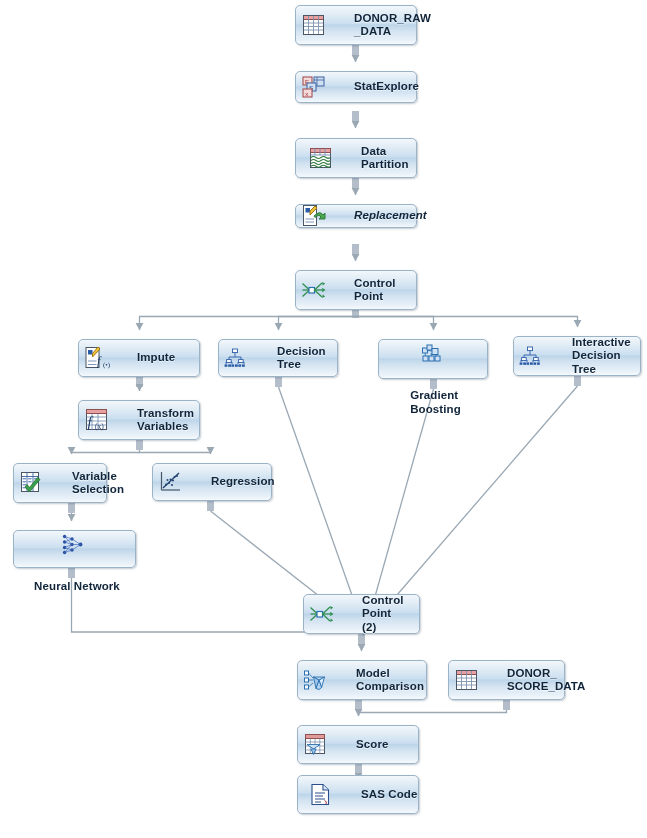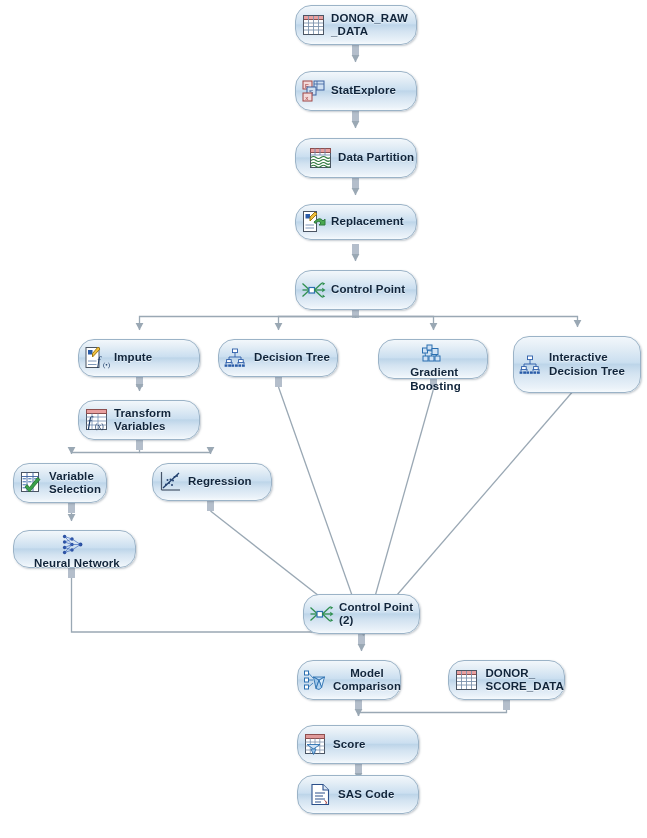--- a/index.html
+++ b/index.html
@@ -9,34 +9,35 @@
     font-family:"Liberation Sans", sans-serif;
     overflow:hidden;
   }
   #canvas{position:relative;width:647px;height:838px;}
   #wires{position:absolute;left:0;top:0;width:647px;height:838px;}
 
   .node{
     position:absolute;
     box-sizing:border-box;
     border:1px solid #9bb3c7;
-    border-radius:16px;
+    border-radius:5px;
     background:
       linear-gradient(to bottom,
         #f2f7fb 0%,
         #e4eef6 18%,
         #cbdff0 46%,
         #bdd5e9 50%,
         #d3e3f1 66%,
         #eaf2f9 92%,
         #f6fafd 100%);
     box-shadow:1px 1px 2px rgba(60,80,100,0.30);
     display:flex;
     align-items:center;
     padding-left:5px;
+    gap:23px;
   }
   .node .ico{
     width:26px;height:26px;
     flex:0 0 26px;
     margin-right:4px;
     position:relative;
     display:block;
   }
   .node .lbl{
     font-size:11.5px;
@@ -132,21 +133,21 @@
           <line x1="7.5" y1="3.5" x2="7.5" y2="22.5"></line>
               <line x1="12.5" y1="3.5" x2="12.5" y2="22.5"></line>
           <line x1="17.5" y1="3.5" x2="17.5" y2="22.5"></line>
         </g>
         <rect x="2.5" y="3.5" width="20" height="19" fill="none" stroke="#4b5563"></rect>
           </svg>
         </span>
         <span class="lbl">DONOR_RAW
 _DATA</span>
       </div>
-      <div class="node" style="left: 295px; top: 71px; width: 122px; height: 40px;">
+      <div class="node" style="left: 295px; top: 71px; width: 122px; height: 32px;">
         <span class="ico">
           <svg viewBox="0 0 26 26" xmlns="http://www.w3.org/2000/svg">
             <rect x="2" y="3" width="9" height="8" fill="#f3dada" stroke="#a04545"></rect>
         <text x="4" y="9.6" font-size="6.2" fill="#a03030" font-family="Liberation Sans, sans-serif">F</text>
         <rect x="13" y="3" width="10" height="9" fill="#cfe0f2" stroke="#3c62a0"></rect>
         <g stroke="#3c62a0" stroke-width="0.8">
               <line x1="13" y1="6" x2="23" y2="6"></line>
               <line x1="16" y1="3" x2="16" y2="12"></line>
             </g>
         <rect x="6" y="9" width="9" height="8" fill="#cfe0f2" stroke="#3c62a0"></rect>
@@ -171,21 +172,21 @@
         <g stroke="#2f7a3e" stroke-width="1.1" fill="none">
           <path d="M3,12.5 q2.5,-2 5,0 q2.5,2 5,0 q2.5,-2 5,0 q2,1.6 4,0.3"></path>
           <path d="M3,15.5 q2.5,-2 5,0 q2.5,2 5,0 q2.5,-2 5,0 q2,1.6 4,0.3"></path>
           <path d="M3,18.5 q2.5,-2 5,0 q2.5,2 5,0 q2.5,-2 5,0 q2,1.6 4,0.3"></path>
           <path d="M3,21.3 q2.5,-2 5,0 q2.5,2 5,0 q2.5,-2 5,0 q2,1.6 4,0.3"></path>
         </g>
           </svg>
         </span>
         <span class="lbl">Data Partition</span>
       </div>
-      <div class="node" style="left: 295px; top: 204px; width: 122px; height: 36px;">
+      <div class="node" style="left: 295px; top: 204px; width: 122px; height: 24px; font-style: italic;">
         <span class="ico">
           <svg viewBox="0 0 26 26" xmlns="http://www.w3.org/2000/svg">
             <rect x="2.5" y="2.5" width="13" height="20" fill="#ffffff" stroke="#4b5563"></rect>
         <g stroke="#6f8bb0" stroke-width="0.9">
               <line x1="4.5" y1="16" x2="13" y2="16"></line>
               <line x1="4.5" y1="19" x2="13" y2="19"></line>
             </g>
         <rect x="4.5" y="5" width="4.5" height="4.5" fill="#2b5ca8"></rect>
         <path d="M9,12 L16,5 L14,3 L9,8 Z" fill="#f0c040" stroke="#a07a10"></path>
         <path d="M13,13 q6,-6 9,-1 l2,-2 l0,6 l-6,0 l2,-2 q-2,-3.4 -6,0.4 Z" fill="#49a84f" stroke="#2f7a3e"></path>
@@ -280,21 +281,21 @@
           <line x1="6.5" y1="10.5" x2="11" y2="11"></line>
           <line x1="4" y1="13" x2="4.5" y2="16"></line>
           <line x1="10" y1="13" x2="10.5" y2="16"></line>
           <line x1="14" y1="14.5" x2="16" y2="16"></line>
         </g>
           </svg>
         </span>
         <span class="lbl">Gradient
 Boosting</span>
       </div>
-      <div class="node" style="left: 513px; top: 336px; width: 128px; height: 57px;">
+      <div class="node" style="left: 513px; top: 336px; width: 128px; height: 40px;">
         <span class="ico">
           <svg viewBox="0 0 26 26" xmlns="http://www.w3.org/2000/svg">
             <g stroke="#2a5ca8" stroke-width="0.9" fill="none">
           <line x1="11" y1="7" x2="11" y2="10"></line>
           <line x1="5" y1="12" x2="17" y2="12"></line>
           <line x1="5" y1="12" x2="5" y2="15"></line>
               <line x1="11" y1="10" x2="11" y2="12"></line>
               <line x1="17" y1="12" x2="17" y2="15"></line>
           <line x1="2" y1="17" x2="8" y2="17"></line>
               <line x1="14" y1="17" x2="20" y2="17"></line>
@@ -434,21 +435,21 @@
         <g fill="#2f8f4f">
           <path d="M21,5 l3.2,1.4 l-2.4,2.2 Z"></path>
           <path d="M21,21 l3.2,-1.4 l-2.4,-2.2 Z"></path>
           <path d="M21.2,10.8 l3.3,2.2 l-3.3,2.2 Z"></path>
         </g>
           </svg>
         </span>
         <span class="lbl">Control Point
 (2)</span>
       </div>
-      <div class="node" style="left: 297px; top: 660px; width: 104px; height: 40px; text-align: center;">
+      <div class="node" style="left: 297px; top: 660px; width: 130px; height: 40px;">
         <span class="ico">
           <svg viewBox="0 0 26 26" xmlns="http://www.w3.org/2000/svg">
             <g fill="#ffffff" stroke="#2a6fb0" stroke-width="1">
           <rect x="1.5" y="4" width="4" height="4"></rect>
           <rect x="1.5" y="11" width="4" height="4"></rect>
           <rect x="1.5" y="18" width="4" height="4"></rect>
         </g>
         <g stroke="#2a6fb0" stroke-width="0.8" fill="none">
           <line x1="5.5" y1="6" x2="10" y2="11"></line>
               <line x1="5.5" y1="13" x2="10" y2="13"></line>

